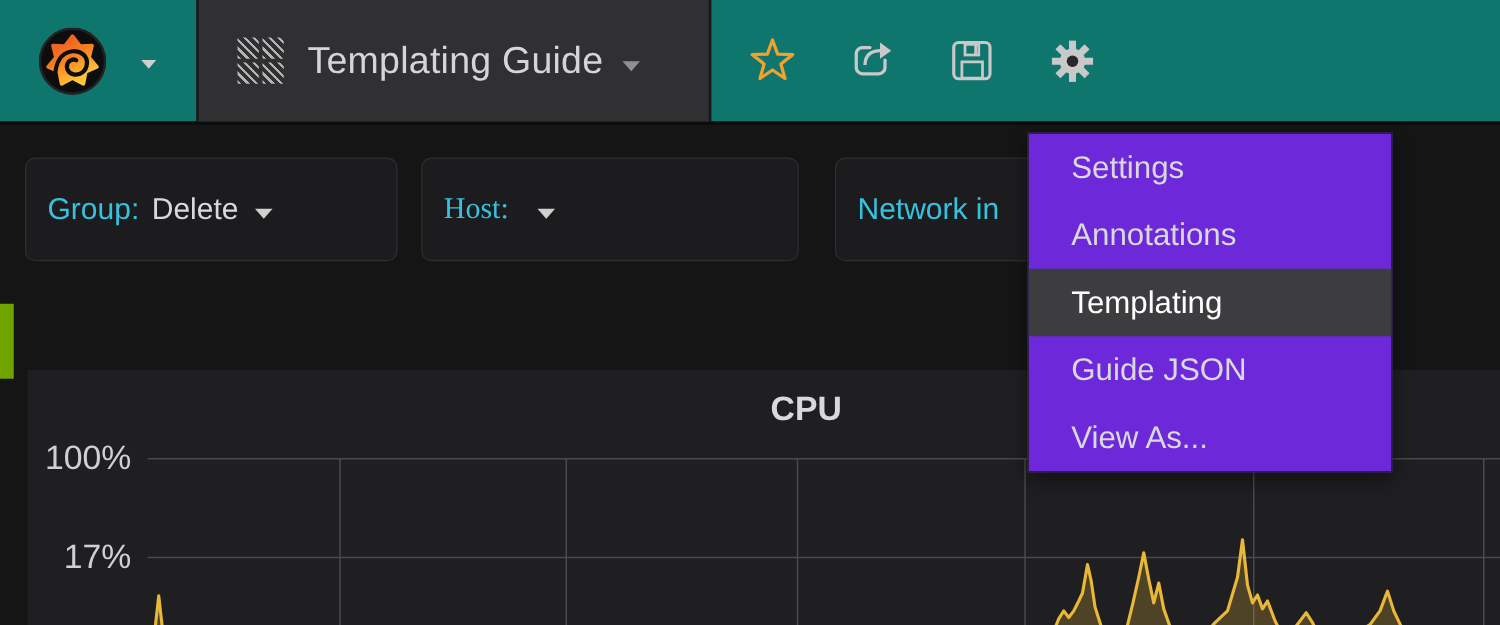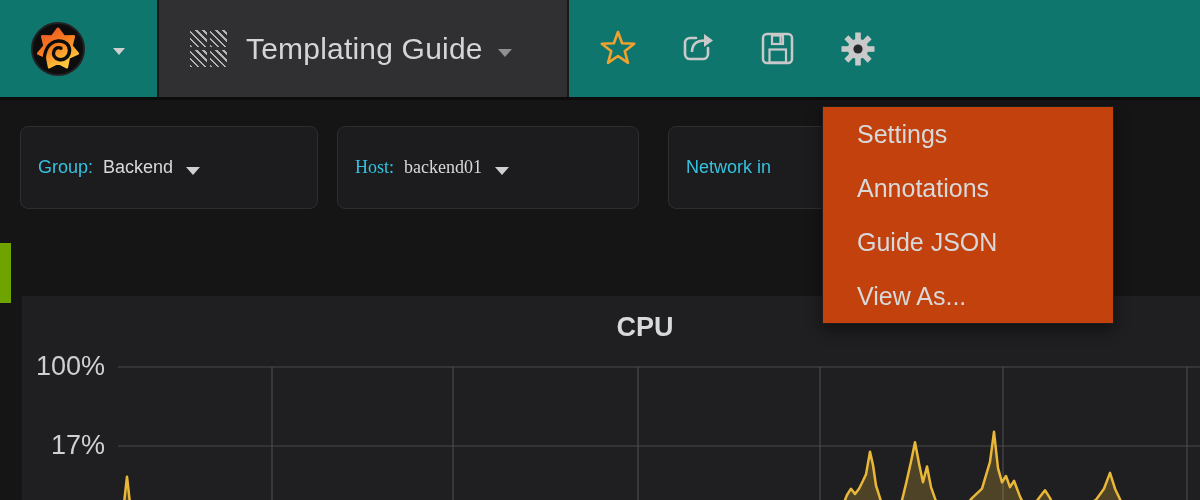--- a/index.html
+++ b/index.html
@@ -28,41 +28,41 @@
   .caret { width:0; height:0; border-left:7px solid transparent; border-right:7px solid transparent;
            border-top:8px solid #cfcfcf; }
   .caret-sm { border-left-width:6px; border-right-width:6px; border-top-width:7px; }
 
   
   .row-toggle { position:absolute; left:0; top:243px; width:11px; height:60px; background:#6fa300; z-index:6; cursor:pointer; }
 
   
   .var-box { position:absolute; top:126px; height:83px; background:#1c1c1e; border:1px solid #2e2e30;
              border-radius:8px; display:flex; align-items:center; padding-left:17px;
-             font-size:18px; z-index:5; cursor:pointer; white-space:nowrap; overflow:hidden; }
+             font-size:24px; z-index:5; cursor:pointer; white-space:nowrap; overflow:hidden; }
   .var-box .vlabel { color:#35c2df; margin-right:10px; }
   .var-box .vvalue { color:#d8d9da; }
   .var-box .caret { margin-left:13px; margin-top:7px; border-top-color:#d0d0d0; }
   .var-group { left:20px;  width:298px; }
   .var-host  { left:337px; width:302px;font-family:Liberation Serif, serif; }
   .var-net   { left:668px; width:280px; }
 
   
   .panel { position:absolute; left:22px; top:296px; width:1246px; height:204px;
            background:#1f1f21; z-index:1; }
   .panel-title { position:absolute; top:16px; left:0; right:0; text-align:center;
                  font-size:27px; font-weight:bold; color:#d8d9da; cursor:pointer; }
   .ytick { position:absolute; left:0; width:83px; text-align:right;
            font-size:27px; color:#d0d0d2; }
   .ytick-100 { top:55px; }
   .ytick-75  { top:134px; }
   .chart-svg { position:absolute; left:0; top:0; width:1246px; height:204px; }
 
   
-  .dropdown { position:absolute; left:822px; top:106px; width:292px; background:#c2410c;
+  .dropdown { position:absolute; left:822px; top:106px; width:292px; background:#6d28d9;
               border:1px solid #1d1d1d; z-index:40; box-shadow:0 6px 14px rgba(0,0,0,.45); }
   .menu-item { height:54px; line-height:54px; padding-left:34px; font-size:25px;
                color:#d8d9da; cursor:pointer; white-space:nowrap; }
   .menu-item.active { background:#3d3d40; color:#ffffff; }
 </style>
 </head>
 <body>
 
 <div class="screen">
 
@@ -136,26 +136,25 @@
           <circle cx="17" cy="17" r="4.6" fill="#28282a"></circle>
         </svg>
       </div>
     </div>
   </header>
 
   <div class="row-toggle"></div>
 
   <div class="var-box var-group">
     <span class="vlabel">Group:</span>
-    <span class="vvalue">Backend</span>
+    <span class="vvalue">Delete</span>
     <span class="caret"></span>
   </div>
   <div class="var-box var-host">
     <span class="vlabel">Host:</span>
-    <span class="vvalue">backend01</span>
     <span class="caret"></span>
   </div>
   <div class="var-box var-net">
     <span class="vlabel">Network in</span>
     <span class="vvalue"></span>
   </div>
 
   <section class="panel">
     <svg id="chart" class="chart-svg" viewBox="0 0 1246 204">
         <g stroke="#4a4a4c" stroke-width="1.2">
@@ -172,17 +171,18 @@
         <polyline points="-22.0,216.4 96.0,216.4 101.0,216.4 105.0,180.7 109.0,216.4 818.0,216.4 825.0,199.0 829.0,192.7 833.0,198.0 837.0,192.7 841.0,184.8 844.0,178.4 848.0,155.7 851.0,169.0 854.0,189.5 859.0,205.3 865.0,216.4 877.0,216.4 884.0,187.9 889.0,165.8 893.0,146.2 897.0,167.4 901.0,186.3 905.0,170.5 909.0,191.1 914.0,205.3 921.0,216.4 938.0,216.4 950.0,202.1 960.0,192.7 968.0,165.8 972.0,135.8 976.0,172.1 980.0,186.3 984.0,180.0 988.0,191.1 992.0,184.8 998.0,200.6 1006.0,216.4 1017.0,202.1 1023.0,194.2 1028.0,202.1 1035.0,216.4 1053.0,216.4 1074.0,203.7 1082.0,192.7 1088.0,176.9 1093.0,192.7 1099.0,205.3 1108.0,216.4 1224.0,216.4" fill="none" stroke="#eab839" stroke-width="2.5" stroke-linejoin="round" stroke-linecap="round"></polyline>
       </svg>
     <div class="panel-title">CPU</div>
     <div class="ytick ytick-100">100%</div>
     <div class="ytick ytick-75">17%</div>
   </section>
 
   <nav class="dropdown">
     <div class="menu-item">Settings</div>
     <div class="menu-item">Annotations</div>
+    <div class="menu-item active">Templating</div>
     <div class="menu-item">Guide JSON</div>
     <div class="menu-item">View As...</div>
   </nav>
 
 </div>
 
 </body></html>

